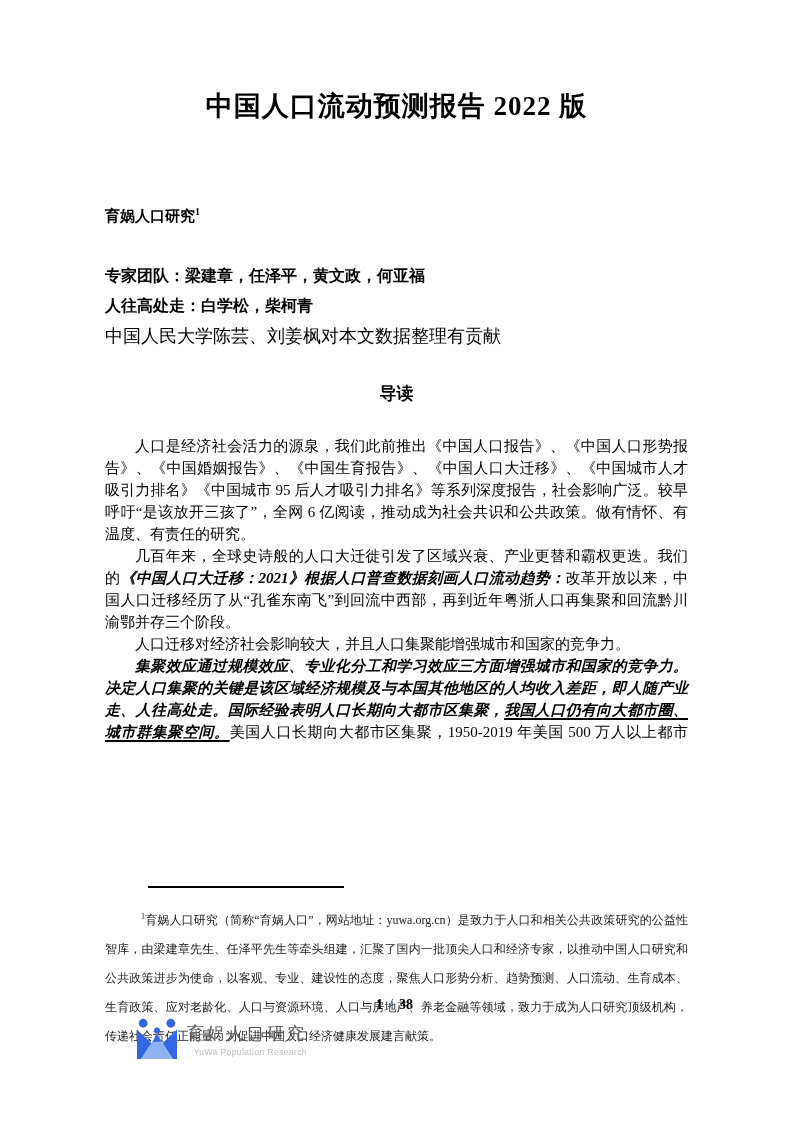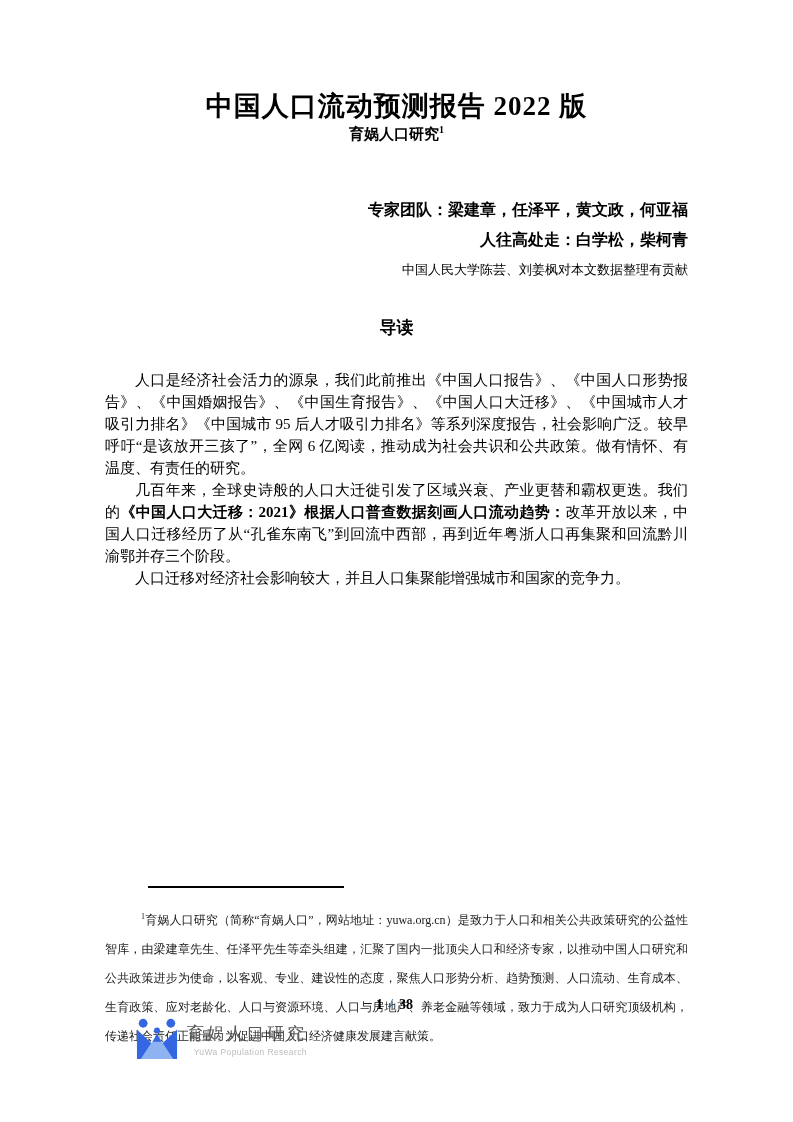--- a/index.html
+++ b/index.html
@@ -17,54 +17,54 @@
 
   .report-title {
     margin: 0;
     padding-top: 88px;
     text-align: center;
     font-size: 27px;
     font-weight: bold;
     letter-spacing: 1px;
   }
   .org-line {
-    text-align: center;
+    margin-top: 82px;
     font-size: 15px;
     font-weight: bold;
   }
   .org-line sup { font-size: 10px; }
   .date-line {
     margin-top: 16px;
     text-align: center;
     font-size: 15px;
     font-weight: bold;
   }
-  .team-block { margin-top: 51px; text-align: right; }
+  .team-block { margin-top: 35px; text-align: left; }
   .team-line  { font-size: 16px; font-weight: bold; line-height: 30px; }
-  .contrib-line { font-size: 13px; font-weight: normal; line-height: 30px; }
+  .contrib-line { font-size: 18px; font-weight: normal; line-height: 30px; }
 
   .section-heading {
     margin: 15px;
     text-align: center;
     font-size: 17px;
     font-weight: bold;
   }
   .h-intro { margin-top: 31px; }
   .h-abstract { margin-top: 22px; margin-bottom: 16px; }
 
   .para {
     margin: 0;
     font-size: 15px;
     line-height: 22px;
     text-align: justify;
     text-indent: 2em;
   }
   .para.first { margin-top: 30px; }
   .para.cont { text-align-last: justify; }
-  .b { font-weight: bold; }
+  .b { font-weight: bold; font-style: italic; }
   .u {
     text-decoration: underline;
     text-decoration-thickness: 1.5px;
     text-underline-offset: 3px;
   }
 
   .footnote-area {
     position: absolute;
     left: 105px;
     right: 105px;
@@ -135,20 +135,23 @@
     </p>
 
     <p class="para">
       <span>几百年来，全球史诗般的人口大迁徙引发了区域兴衰、产业更替和霸权更迭。我们的</span><span class="b">《中国人口大迁移：2021》根据人口普查数据刻画人口流动趋势：</span><span>改革开放以来，中国人口迁移经历了从“孔雀东南飞”到回流中西部，再到近年粤浙人口再集聚和回流黔川渝鄂并存三个阶段。</span>
     </p>
 
     <p class="para">人口迁移对经济社会影响较大，并且人口集聚能增强城市和国家的竞争力。</p>
 
 
 
+    <p class="para cont">
+      <span class="b">集聚效应通过规模效应、专业化分工和学习效应三方面增强城市和国家的竞争力。决定人口集聚的关键是该区域经济规模及与本国其他地区的人均收入差距，即人随产业走、人往高处走。国际经验表明人口长期向大都市区集聚，</span><span class="b u">我国人口仍有向大都市圈、城市群集聚空间。</span><span>美国人口长期向大都市区集聚，1950-2019 年美国 500 万人以上都市</span>
+    </p>
   </div>
 
   <div class="footnote-area">
     <div class="footnote-rule"></div>
     <p class="footnote-text">
       <sup>1</sup><span>育娲人口研究（简称“育娲人口”，网站地址：yuwa.org.cn）是致力于人口和相关公共政策研究的公益性智库，由梁建章先生、任泽平先生等牵头组建，汇聚了国内一批顶尖人口和经济专家，以推动中国人口研究和公共政策进步为使命，以客观、专业、建设性的态度，聚焦人口形势分析、趋势预测、人口流动、生育成本、生育政策、应对老龄化、人口与资源环境、人口与房地产、养老金融等领域，致力于成为人口研究顶级机构，传递社会责任正能量，为促进中国人口经济健康发展建言献策。</span>
     </p>
   </div>
 
   <div class="page-number">

